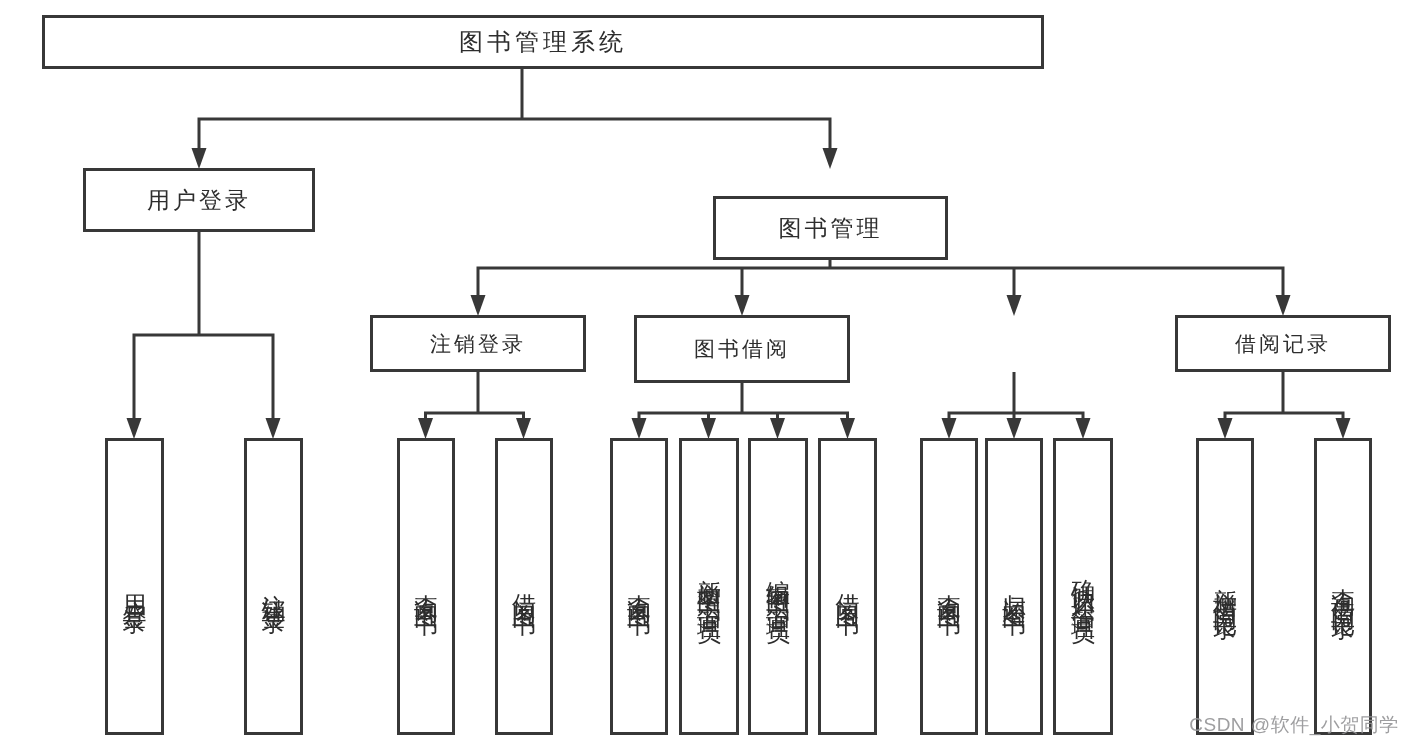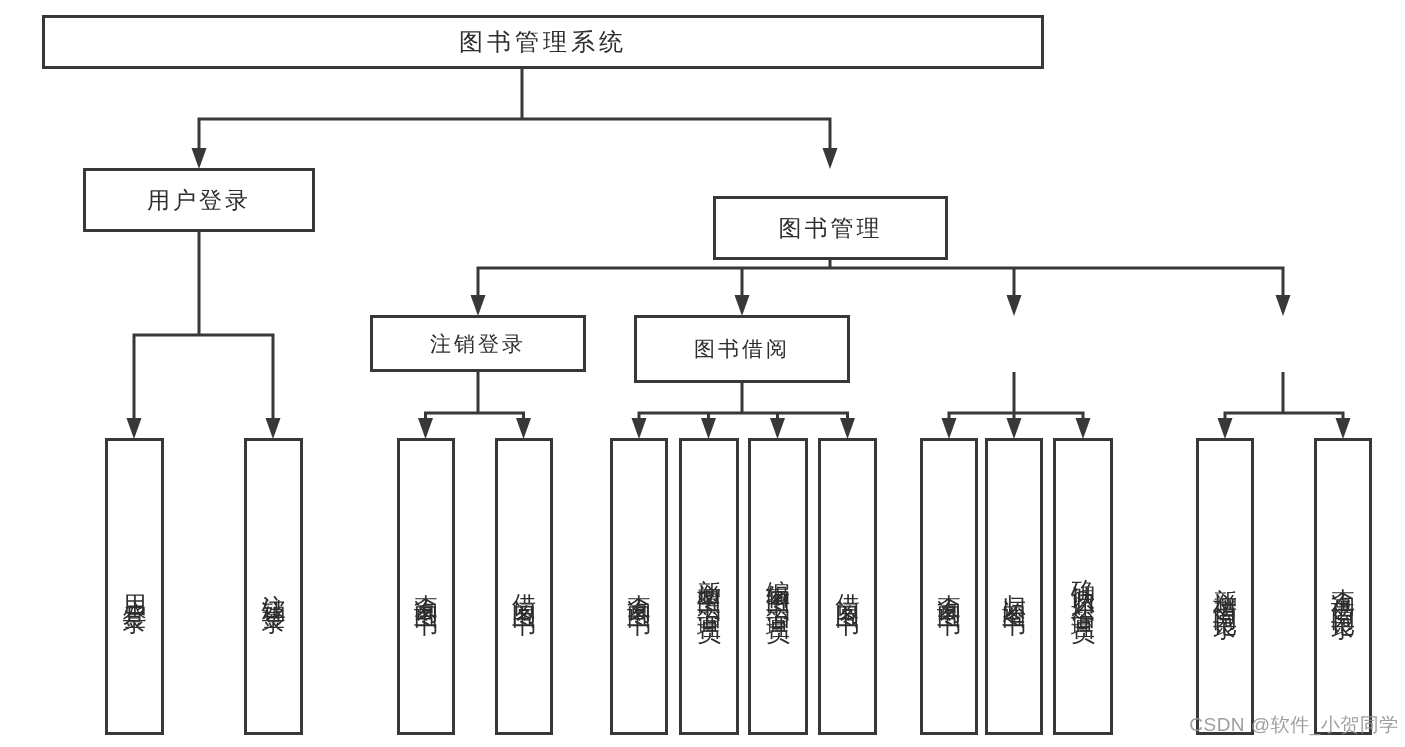--- a/index.html
+++ b/index.html
@@ -56,20 +56,21 @@
     </g>
   </svg>
 
   <div class="node node-root" style="left:21px;top:15px;width:1002px;height:54px;margin-left:21px;">图书管理系统</div>
 
   <div class="node node-l2" style="left:83px;top:168px;width:232px;height:64px;">用户登录</div>
   <div class="node node-l2" style="left:713px;top:168px;width:235px;height:64px;margin-top:28px;">图书管理</div>
 
   <div class="node node-cat" style="left:370px;top:315px;width:216px;height:57px;">注销登录</div>
   <div class="node node-cat" style="left:634px;top:315px;width:216px;height:68px;font-family:Liberation Mono, monospace;">图书借阅</div>
+  <div class="node node-cat" style="left:1175px;top:315px;width:216px;height:57px;">借阅记录</div>
 
   <div class="node node-leaf" style="left:105px;top:438px;width:59px;height:297px;">用户登录</div>
   <div class="node node-leaf" style="left:244px;top:438px;width:59px;height:297px;">注销登录</div>
 
   <div class="node node-leaf" style="left:397px;top:438px;width:58px;height:297px;">查询图书</div>
   <div class="node node-leaf" style="left:495px;top:438px;width:58px;height:297px;">借阅图书</div>
 
   <div class="node node-leaf" style="left:610px;top:438px;width:58px;height:297px;">查询图书</div>
   <div class="node node-leaf" style="left:679px;top:438px;width:60px;height:297px;">新增图书（管理员）</div>
   <div class="node node-leaf" style="left:748px;top:438px;width:60px;height:297px;">编辑图书（管理员）</div>

